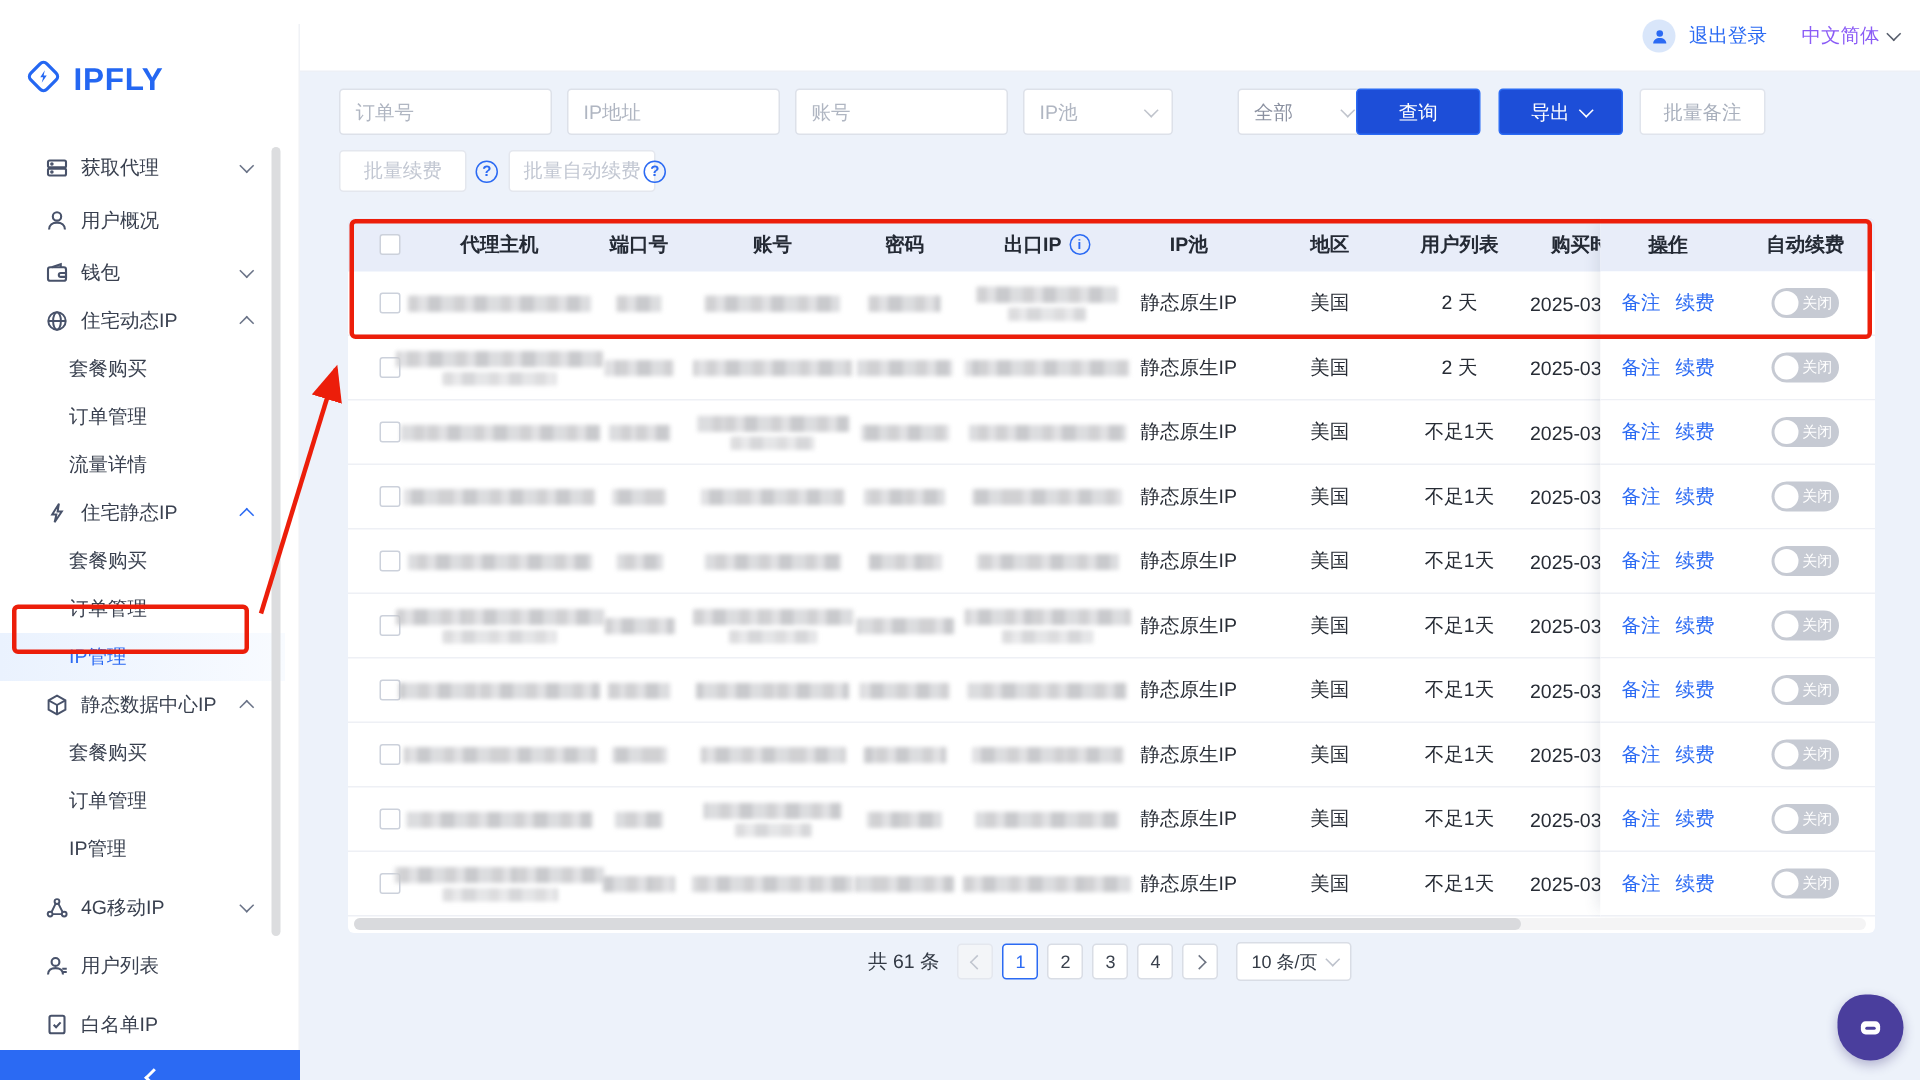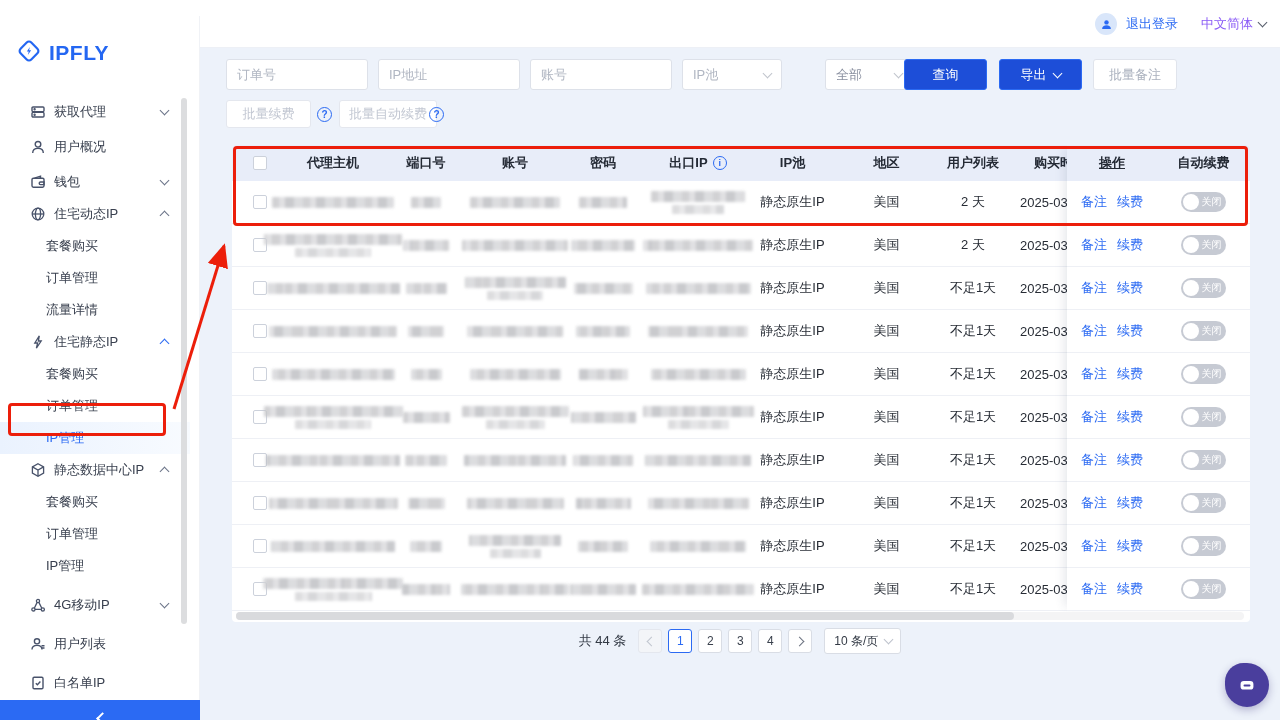--- a/index.html
+++ b/index.html
@@ -763,21 +763,21 @@
           </div>
         </div>
       </div>
   </div>
   <div class="h-scroll-track">
     <div class="h-scroll-thumb"></div>
   </div>
 </div>
 
 <div class="pagination">
-  <span class="pg-total">共 44 条</span>
+  <span class="pg-total">共 61 条</span>
   <span class="pg-btn disabled">
       <span class="pg-arrow prev"></span>
     </span>
   <span id="pg-pages" style="display:flex;gap:6px;">
       <span class="pg-btn active">1</span>
       <span class="pg-btn">2</span>
       <span class="pg-btn">3</span>
       <span class="pg-btn">4</span>
     </span>
   <span class="pg-btn">

